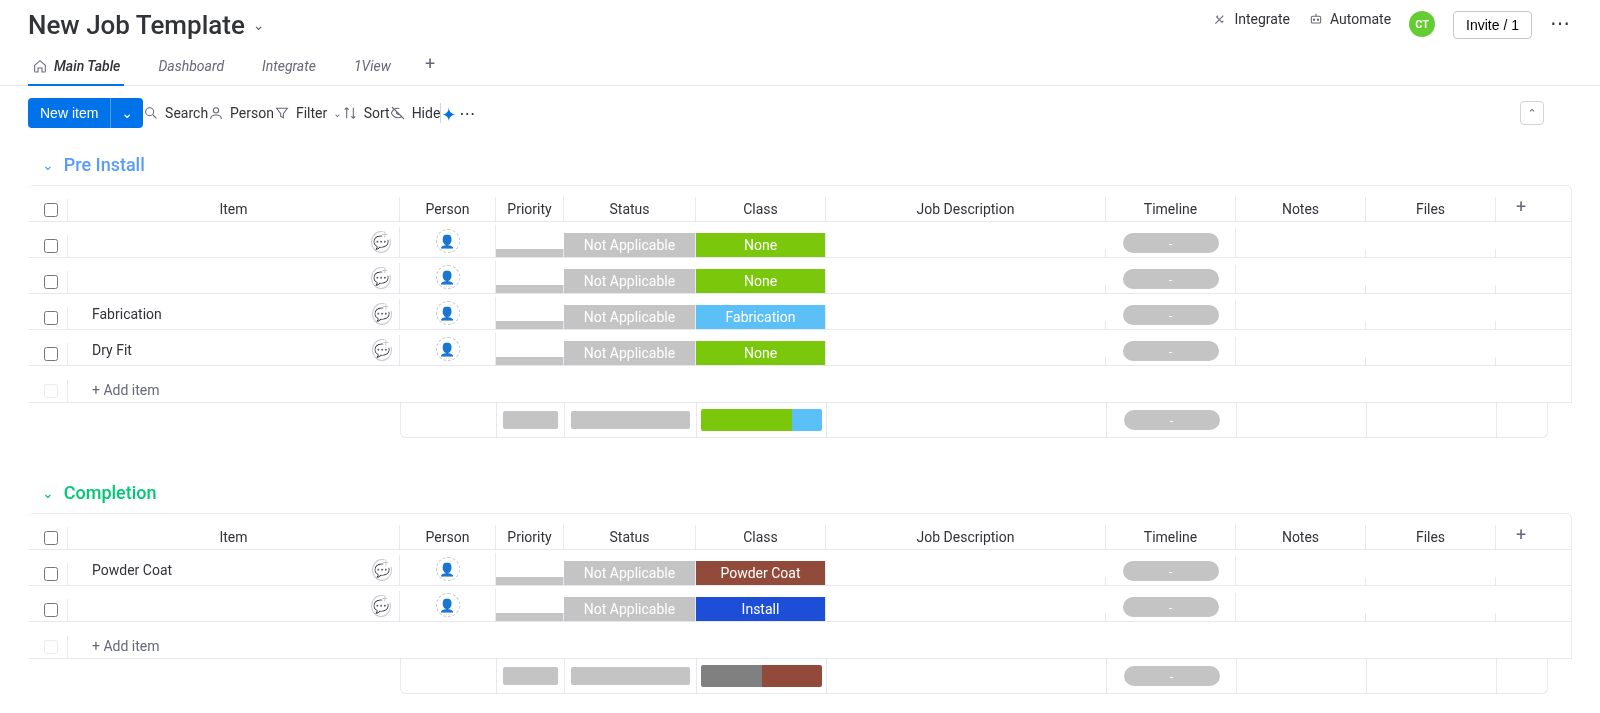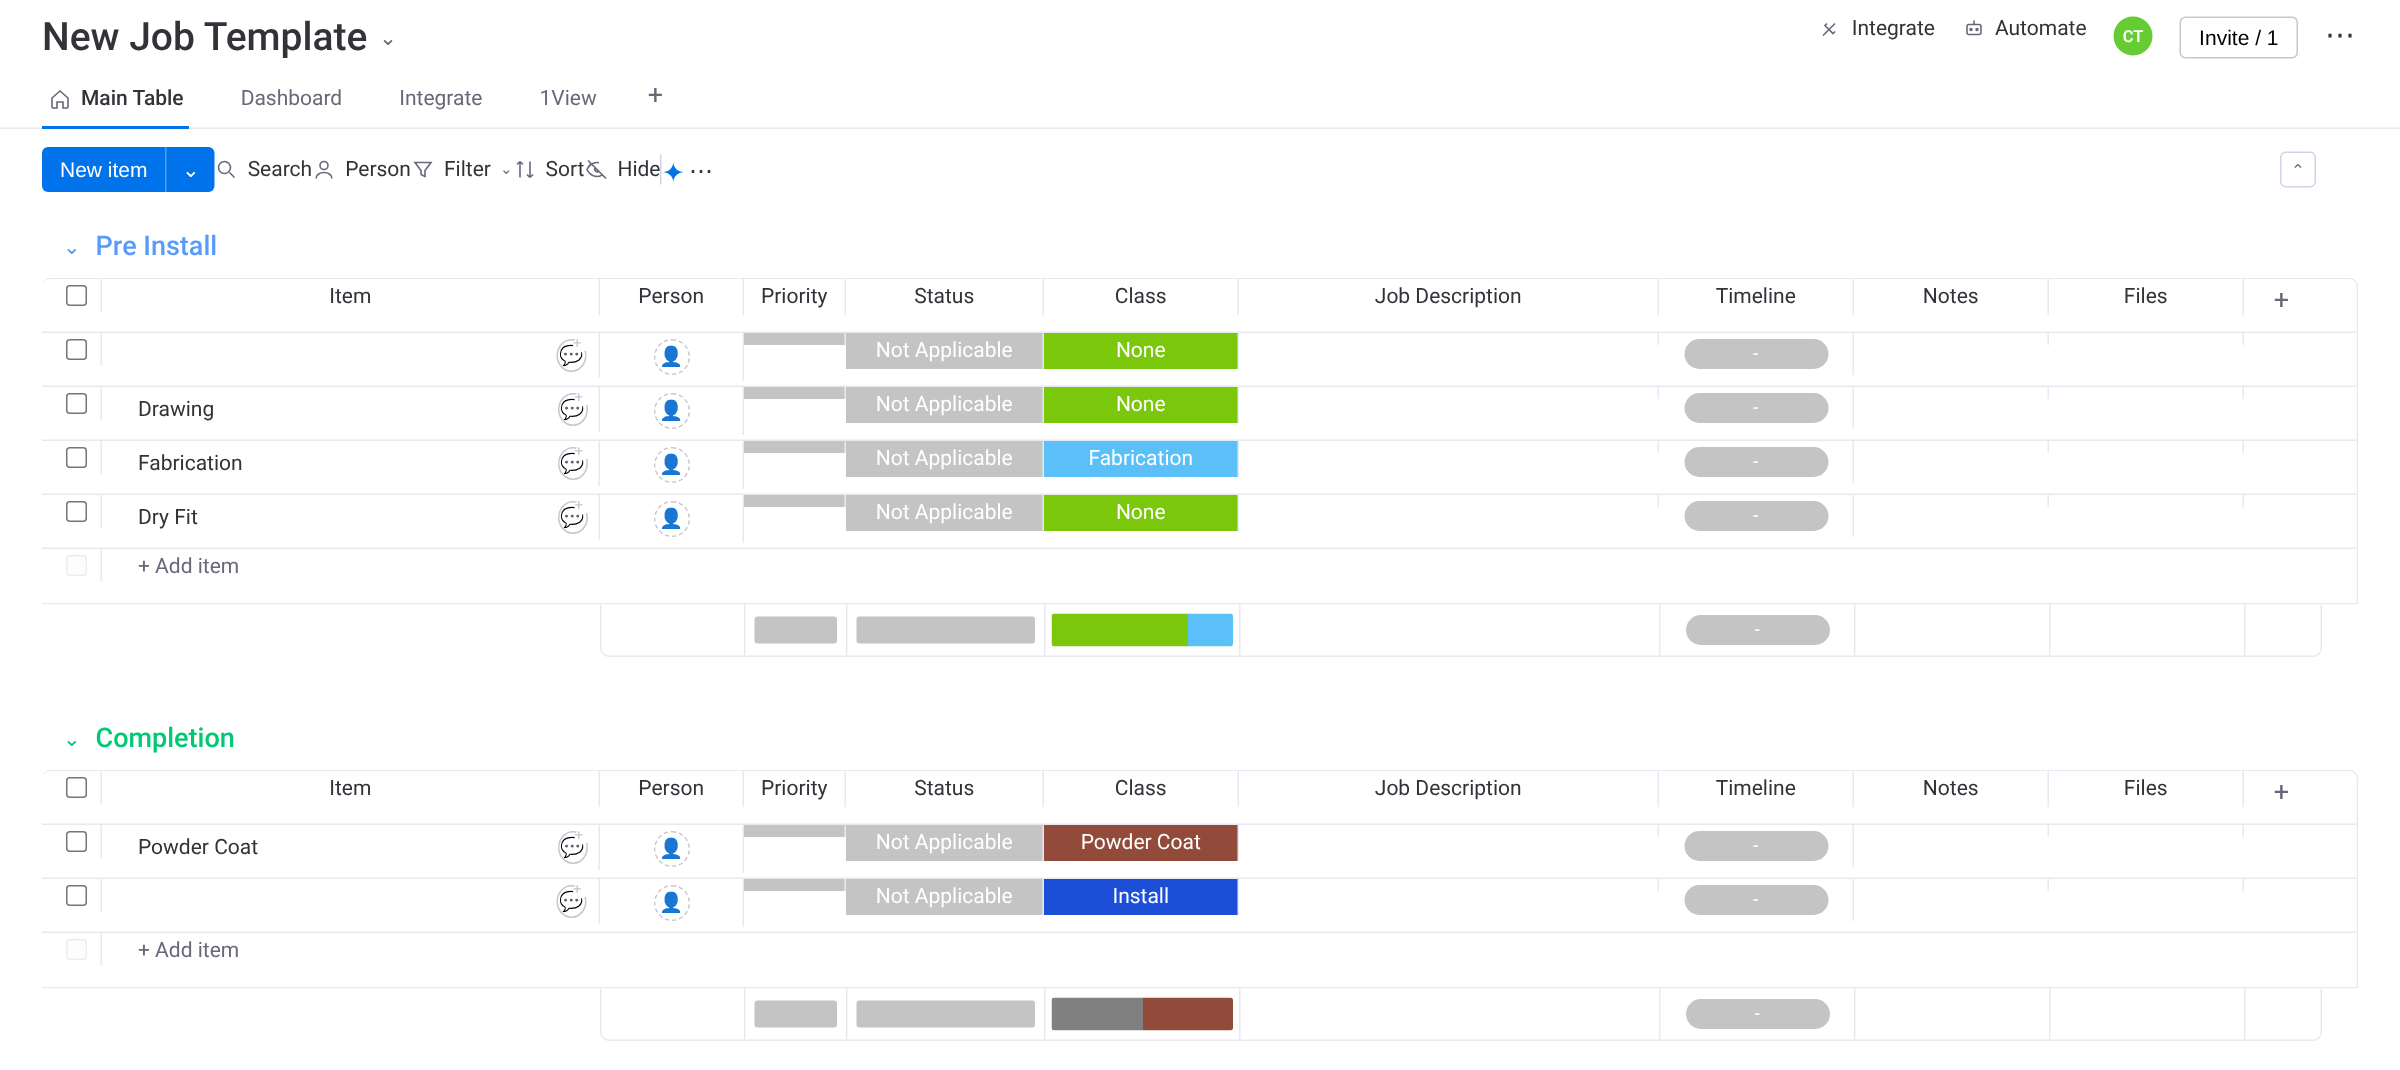--- a/index.html
+++ b/index.html
@@ -6,38 +6,38 @@
   body { font-family: -apple-system, BlinkMacSystemFont, "Segoe UI", Roboto, Arial, sans-serif; font-size: 14px; color: #323338; background: #fff; }
   .topbar { display: flex; align-items: center; padding: 10px 28px 0 28px; }
   .board-title { font-size: 26px; font-weight: 500; color: #323338; display: flex; align-items: center; gap: 8px; cursor: pointer; }
   .title-caret { font-size: 14px; color: #676879; }
   .topbar-right { margin-left: auto; display: flex; align-items: flex-start; gap: 18px; }
   .top-action { display: flex; align-items: center; gap: 6px; color: #323338; font-size: 14px; cursor: pointer; }
   .avatar-badge { width: 26px; height: 26px; border-radius: 50%; background: #66cc33; color: #fff; font-size: 11px; font-weight: 600; display: flex; align-items: center; justify-content: center; }
   .invite-btn { border: 1px solid #c5c7d0; border-radius: 4px; padding: 5px 12px; font-size: 14px; cursor: pointer; background: #fff; }
   .more-dots { font-size: 20px; color: #323338; cursor: pointer; letter-spacing: 2px; }
   .tabs { display: flex; align-items: center; gap: 30px; padding: 10px 28px 0 28px; border-bottom: 1px solid #e6e9ef; }
-  .tab { padding: 8px 4px 10px 4px; font-size: 14px; color: #676879; cursor: pointer; display: flex; align-items: center; gap: 6px; border-bottom: 2px solid transparent; margin-bottom: -1px; }
+  .tab { padding: 8px 4px 10px 4px; font-size: 14px; color: #676879; cursor: pointer; display: flex; align-items: center; gap: 6px; border-bottom: 2px solid transparent; margin-bottom: -1px; font-style: italic; }
   .tab.active { color: #323338; border-bottom-color: #0073ea; font-weight: 500; }
   .add-tab { font-size: 18px; color: #676879; cursor: pointer; padding-bottom: 8px; }
   .toolbar { display: flex; align-items: center; padding: 12px 28px; }
   .new-item-btn { background: #0073ea; color: #fff; border: none; border-radius: 4px; font-size: 14px; display: flex; align-items: center; cursor: pointer; overflow: hidden; }
   .new-item-btn .lbl { padding: 7px 12px; }
   .new-item-btn .split { padding: 7px 10px; border-left: 1px solid rgba(255,255,255,.3); }
   .tool { display: flex; align-items: center; gap: 6px; color: #323338; font-size: 14px; cursor: pointer; }
   .tool .caret { font-size: 10px; color: #676879; }
   .divider { width: 1px; height: 20px; background: #d0d4e4; }
   .sparkle-icon { width: 18px; height: 18px; position: relative; }
   .sparkle-icon::before { content: "✦"; color: #0073ea; font-size: 18px; }
   .collapse-caret { margin-left: auto; margin-right: 28px; width: 24px; height: 24px; border: 1px solid #d0d4e4; border-radius: 4px; display: flex; align-items: center; justify-content: center; font-size: 11px; color: #676879; cursor: pointer; }
   .group { padding: 0 28px 30px 28px; }
   .group-header { display: flex; align-items: center; gap: 10px; padding: 14px 0 10px 14px; font-size: 18px; font-weight: 500; cursor: pointer; }
   .group-caret { font-size: 14px; }
   .table { border: 1px solid #e6e9ef; border-left: none; border-radius: 6px 6px 0 0; overflow: hidden; position: relative; }
-  .row { display: flex; align-items: flex-start; border-bottom: 1px solid #e6e9ef; min-height: 36px; background: #fff; }
+  .row { display: flex; align-items: flex-end; border-bottom: 1px solid #e6e9ef; min-height: 36px; background: #fff; }
   .row:last-child { border-bottom: none; }
   .row.header { font-size: 14px; color: #323338; background: #fff; }
   .color-bar { width: 6px; flex-shrink: 0; }
   .cell { border-right: 1px solid #e6e9ef; display: flex; align-items: center; justify-content: center; font-size: 14px; color: #323338; padding: 4px 8px; flex-shrink: 0; }
   .cell.check { width: 34px; justify-content: center; }
   .cell.check input { width: 14px; height: 14px; cursor: pointer; }
   .cell.name { width: 296px; justify-content: flex-start; padding-left: 24px; }
   .cell.namecol { width: 332px; justify-content: center; }
   .cell.chat { width: 36px; border-right: none; margin-left: auto; }
   .name-wrap { width: 332px; display: flex; border-right: 1px solid #e6e9ef; }
@@ -221,21 +221,20 @@
       <div class="cell notes"></div>
       <div class="cell files"></div>
       <div class="cell end"></div>
     </div>
     <div class="row">
       <div class="color-bar" style="background:#579bfc"></div>
       <div class="cell check">
             <input type="checkbox" style="">
           </div>
       <div class="name-wrap">
-        <div class="cell name" style="border-right:none">Drawing</div>
         <div class="cell chat" style="border-right:none">
               <div class="chat-icon">💬</div>
             </div>
       </div>
       <div class="cell person">
             <div class="person-icon">👤</div>
           </div>
       <div class="cell priority"></div>
       <div class="cell status">Not Applicable</div>
       <div class="cell class" style="background:#7ac70c">None</div>

